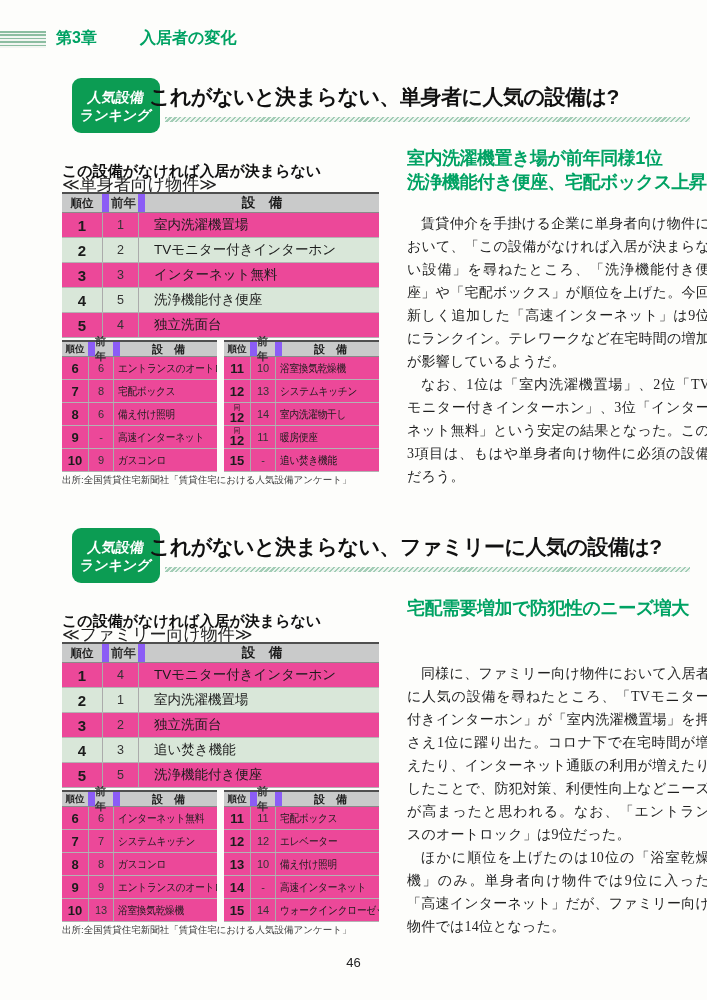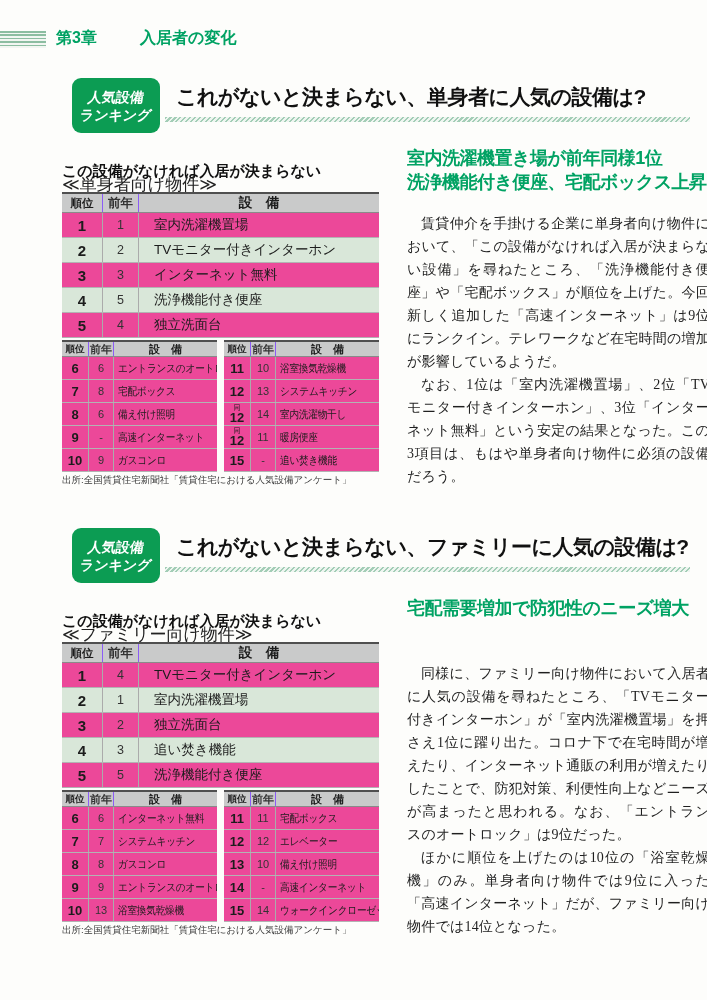--- a/index.html
+++ b/index.html
@@ -25,21 +25,21 @@
   .ch-title{left:112px;margin-left:28px;}
 
   
   .sec{position:absolute;left:0;width:707px;height:450px;}
   .sec1{top:78px;}
   .sec2{top:528px;}
   .badge{position:absolute;left:72px;top:0;width:88px;height:55px;background:var(--badge-green);
     border-radius:9px;display:flex;flex-direction:column;align-items:center;justify-content:center;}
   .badge span{display:block;color:#fff;font-weight:bold;font-size:14px;line-height:18px;
     transform:skewX(-8deg);letter-spacing:0;}
-  .sec-heading{position:absolute;left:176px;top:5px;font-size:21px;font-weight:bold;color:#111;
+  .sec-heading{position:absolute;left:149px;top:5px;font-size:21px;font-weight:bold;color:#111;
     letter-spacing:-0.5px;white-space:nowrap;}
   .rule{position:absolute;left:165px;top:39px;width:525px;height:5px;
     background:repeating-linear-gradient(135deg,#a3cdb6 0 1.5px,#eef5f0 1.5px 3.5px);}
 
   
   .lcol{position:absolute;left:62px;top:68px;width:317px;}
   .tbl-title{position:absolute;left:0;top:16px;font-size:15px;font-weight:bold;color:#111;white-space:nowrap;}
   .tbl-subtitle{position:absolute;left:0;top:27px;font-size:17px;color:#222;white-space:nowrap;}
 
   .tbl{position:absolute;border-top:2px solid var(--dark-line);background:#ec4899;}
@@ -47,21 +47,21 @@
   .thead{display:flex;background:var(--hdr-gray);border-bottom:1px solid #8a8a8a;}
   .tbl-main .thead{height:19px;font-size:11.5px;font-weight:600;}
   .tr{display:flex;border-bottom:1px solid var(--line);align-items:stretch;}
   .tbl-main .tr{height:25px;}
   .tr.hl{background:var(--hl);}
   .td,.th{display:flex;align-items:center;justify-content:center;}
   .tbl-main .c-rank{width:40px;}
   .tbl-main .c-prev{width:36px;}
   .tbl-main .c-name{flex:1;justify-content:flex-start;padding-left:15px;}
   .c-prev,.c-name{border-left:1px solid #ababab;}
-  .thead .c-prev,.thead .c-name{border-left:1px solid #8b5cf6;}
+  .thead .c-prev,.thead .c-name{border-left:7px solid #8b5cf6;}
   .tbl-main .c-rank b{font-size:15px;}
   .tbl-main .c-prev{font-size:12.5px;color:#333;}
   .tbl-main .c-name{font-size:13.5px;}
 
   .subwrap{position:absolute;left:0;top:194px;display:flex;gap:7px;}
   .tbl-sub{position:relative;width:155px;}
   .tbl-sub .thead{height:15px;font-size:9.5px;font-weight:600;}
   .tbl-sub .tr{height:23px;}
   .tbl-sub .c-rank{width:26px;flex-direction:column;line-height:1;}
   .tbl-sub .c-prev{width:25px;font-size:11px;color:#333;}
@@ -474,13 +474,14 @@
       <div class="green-h">
         <span>宅配需要増加で防犯性のニーズ増大</span>
       </div>
       <div class="paras">
         <p>同様に、ファミリー向け物件において入居者に人気の設備を尋ねたところ、「TVモニター付きインターホン」が「室内洗濯機置場」を押さえ1位に躍り出た。コロナ下で在宅時間が増えたり、インターネット通販の利用が増えたりしたことで、防犯対策、利便性向上などニーズが高まったと思われる。なお、「エントランスのオートロック」は9位だった。</p>
         <p>ほかに順位を上げたのは10位の「浴室乾燥機」のみ。単身者向け物件では9位に入った「高速インターネット」だが、ファミリー向け物件では14位となった。</p>
       </div>
     </div>
   </div>
 
+  <div class="pageno">46</div>
 </div>
 
 </body></html>

